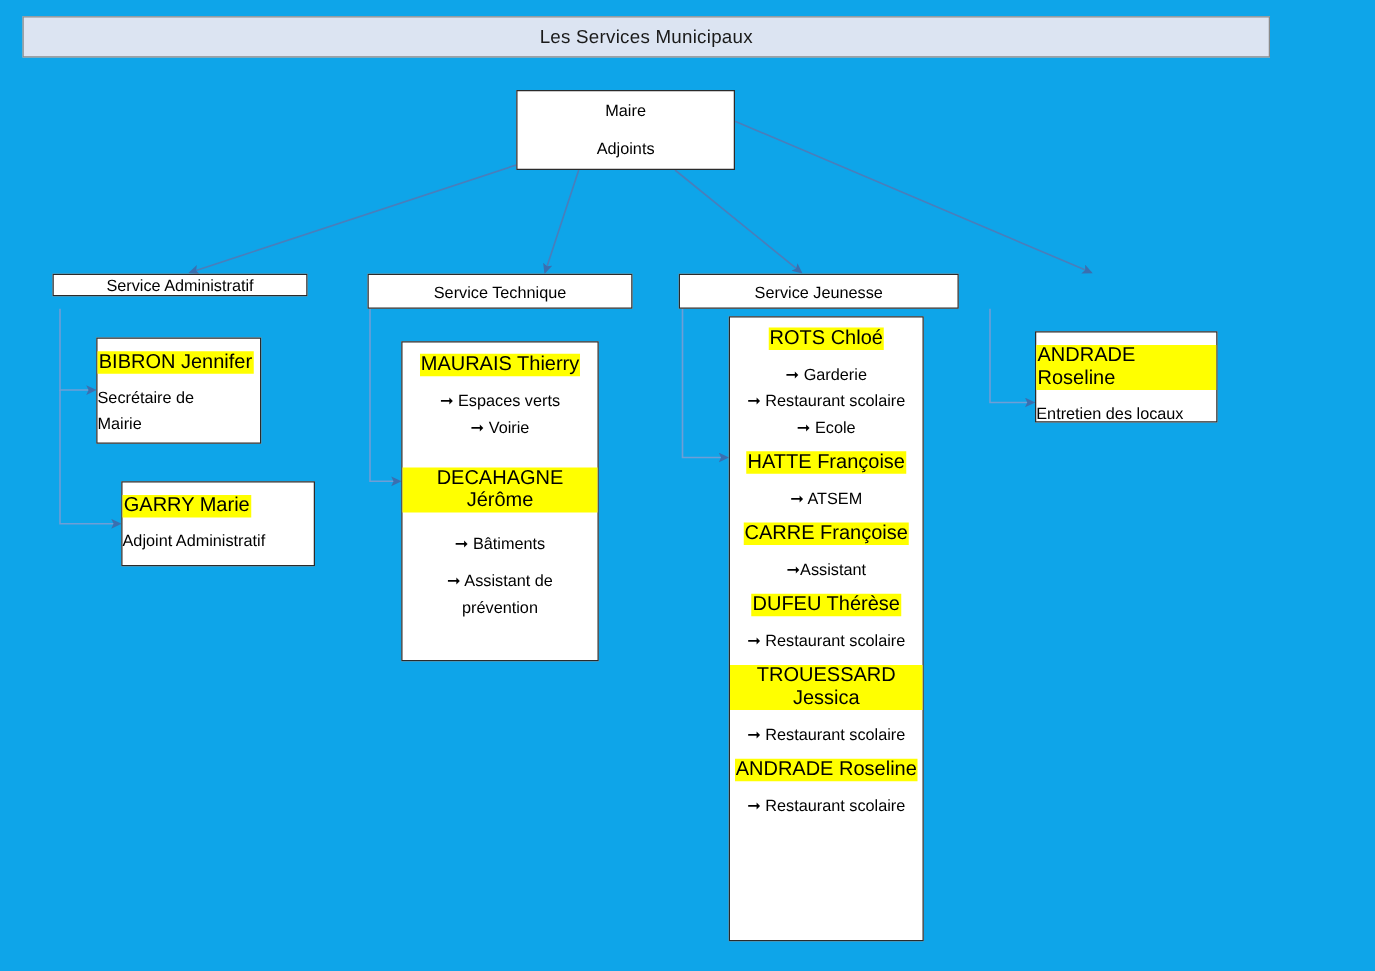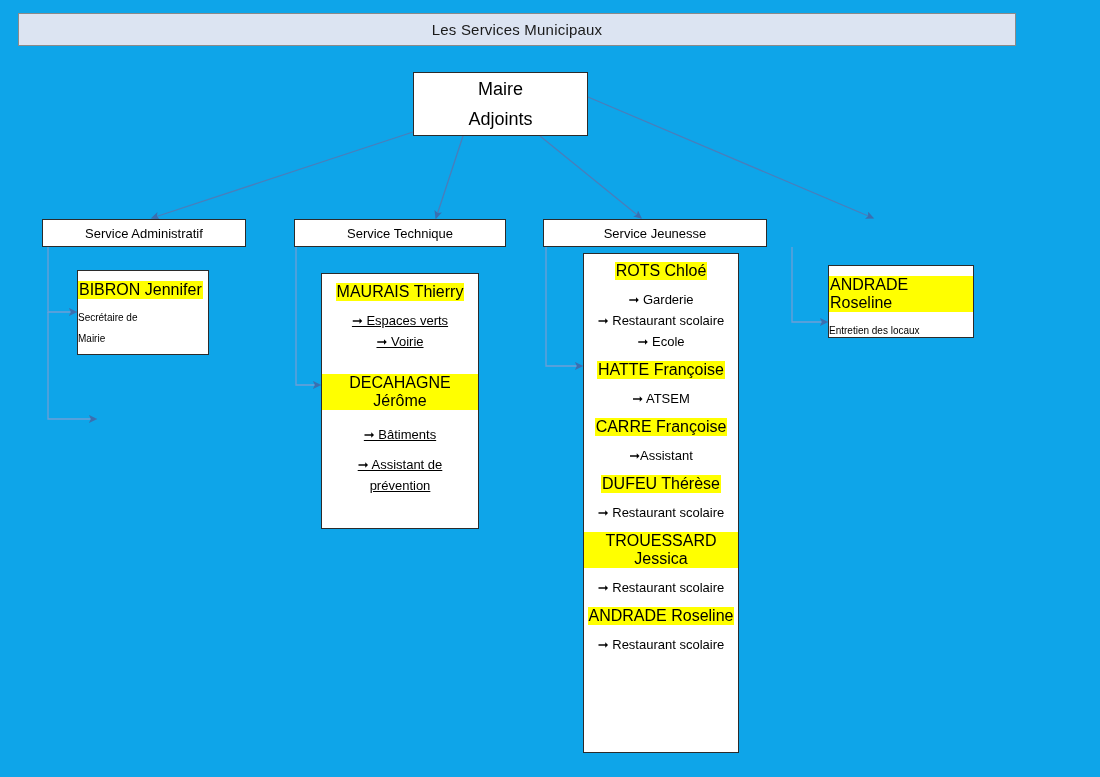--- a/index.html
+++ b/index.html
@@ -55,21 +55,21 @@
     border: 1.6px solid #2b2b2b;
     box-sizing: border-box;
   }
   .root-box {
     display: flex;
     flex-direction: column;
     align-items: center;
     justify-content: center;
   }
   .root-line {
-    font-size: 18px;
+    font-size: 13px;
     line-height: 30px;
   }
   .dept-box {
     display: flex;
     align-items: center;
     justify-content: center;
   }
   .dept-label {
     font-size: 13px;
   }
@@ -79,21 +79,21 @@
   }
   .person-name {
     display: inline-block;
     background: #ffff00;
     font-size: 16px;
     line-height: 18px;
     padding: 0 1px;
     margin: 0 auto;
   }
   .person-role {
-    font-size: 10px;
+    font-size: 13px;
     line-height: 21px;
     margin-top: 8px;
   }
   .duty {
     font-size: 13px;
     line-height: 21px;
     white-space: nowrap;
   }
 
   .stack { text-align: center; }
@@ -134,41 +134,45 @@
 
   <div class="title-banner">
     <span class="title-text">Les Services Municipaux</span>
   </div>
 
   <div class="box root-box" style="left:413px; top:72px; width:175px; height:64px;">
     <div class="root-line">Maire</div>
     <div class="root-line">Adjoints</div>
   </div>
 
-  <div class="box dept-box" style="left:42px; top:219px; width:204px; height:28px;">
+  <div class="box dept-box" style="left:42px; top:219px; width:204px; height:18px;">
     <span class="dept-label">Service Administratif</span>
   </div>
 
   <div class="box dept-box" style="left:294px; top:219px; width:212px; height:28px;">
     <span class="dept-label">Service Technique</span>
   </div>
 
   <div class="box dept-box" style="left:543px; top:219px; width:224px; height:28px;">
     <span class="dept-label">Service Jeunesse</span>
   </div>
 
 
   <div class="box person-box" style="left:77px; top:270px; width:132px; height:85px;">
     <div><span class="person-name">BIBRON Jennifer</span></div>
     <div class="person-role">Secrétaire de</div>
     <div class="person-role" style="margin-top:0;">Mairie</div>
   </div>
 
-
-  <div class="box" style="left:321px; top:273px; width:158px; height:256px;text-decoration:underline;">
+  <div class="box person-box" style="left:97px; top:385px; width:155px; height:68px;">
+    <div><span class="person-name">GARRY Marie</span></div>
+    <div class="person-role">Adjoint Administratif</div>
+  </div>
+
+  <div class="box" style="left:321px; top:273px; width:158px; height:256px;">
     <div class="stack" style="padding-top:9px;">
       <div><span class="person-name">MAURAIS Thierry</span></div>
       <div class="gap-sm"></div>
       <div class="duty">➞ Espaces verts</div>
       <div class="duty">➞ Voirie</div>
 
       <div class="gap-lg"></div>
 
       <div><span class="person-name">DECAHAGNE Jérôme</span></div>
       <div class="gap-md"></div>

